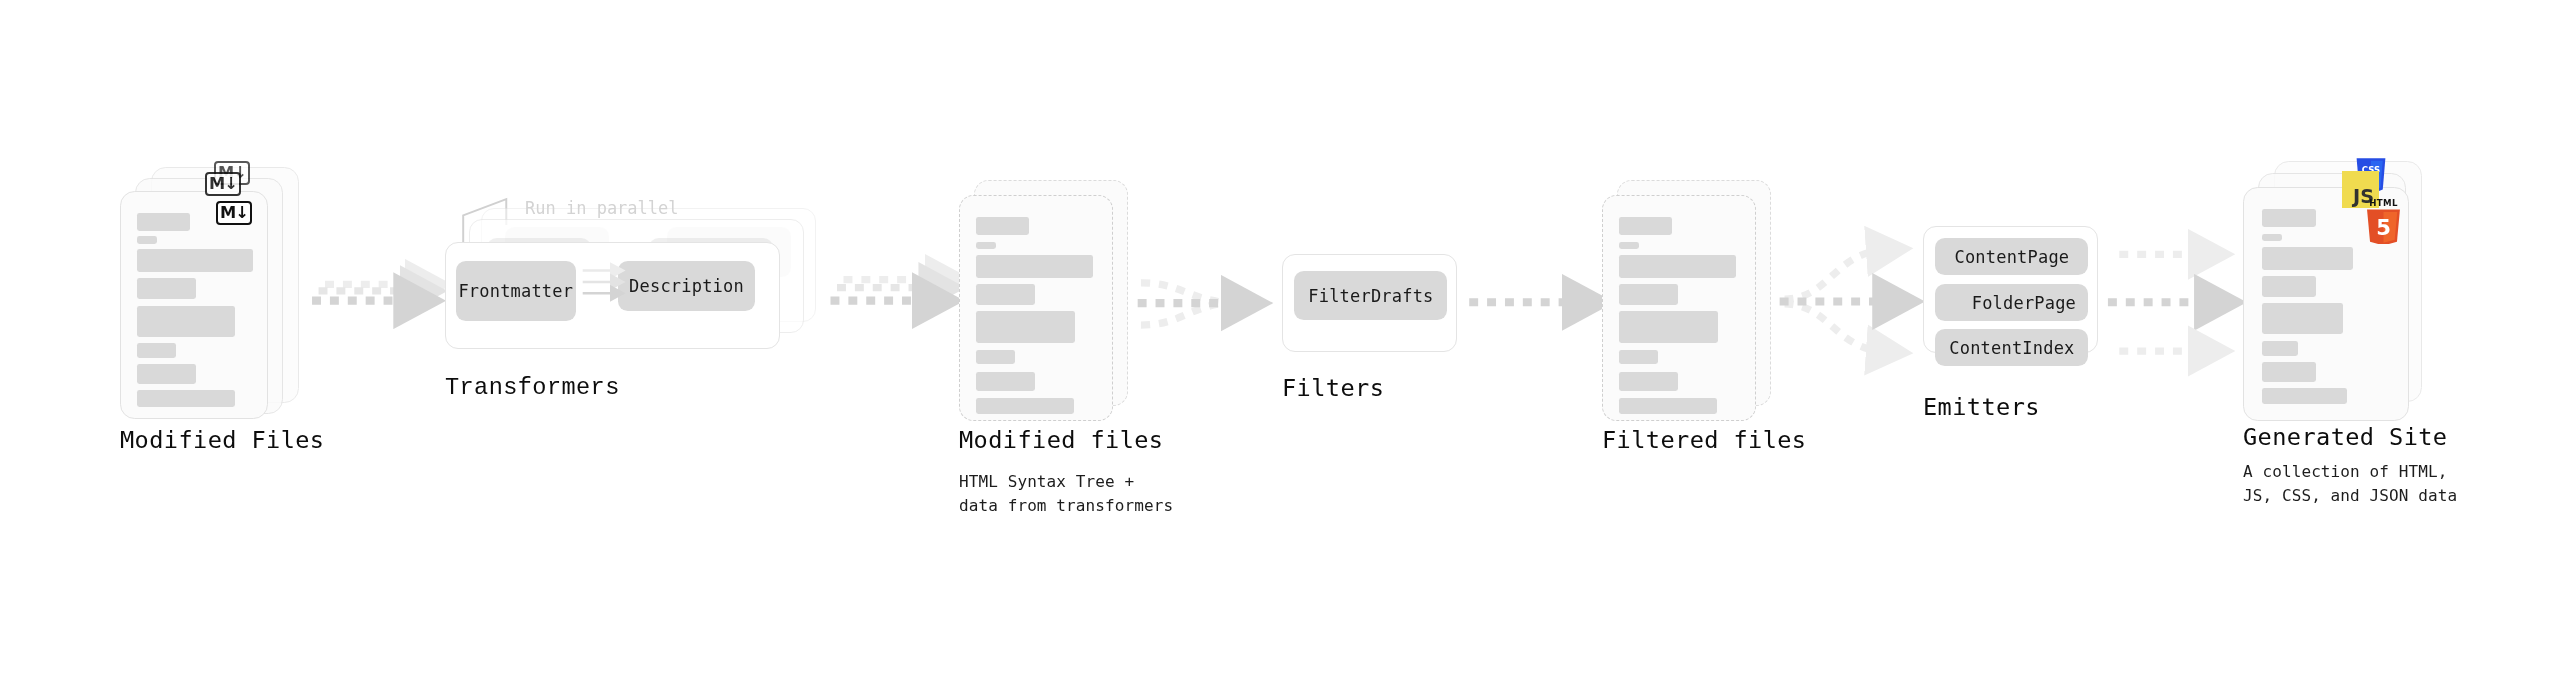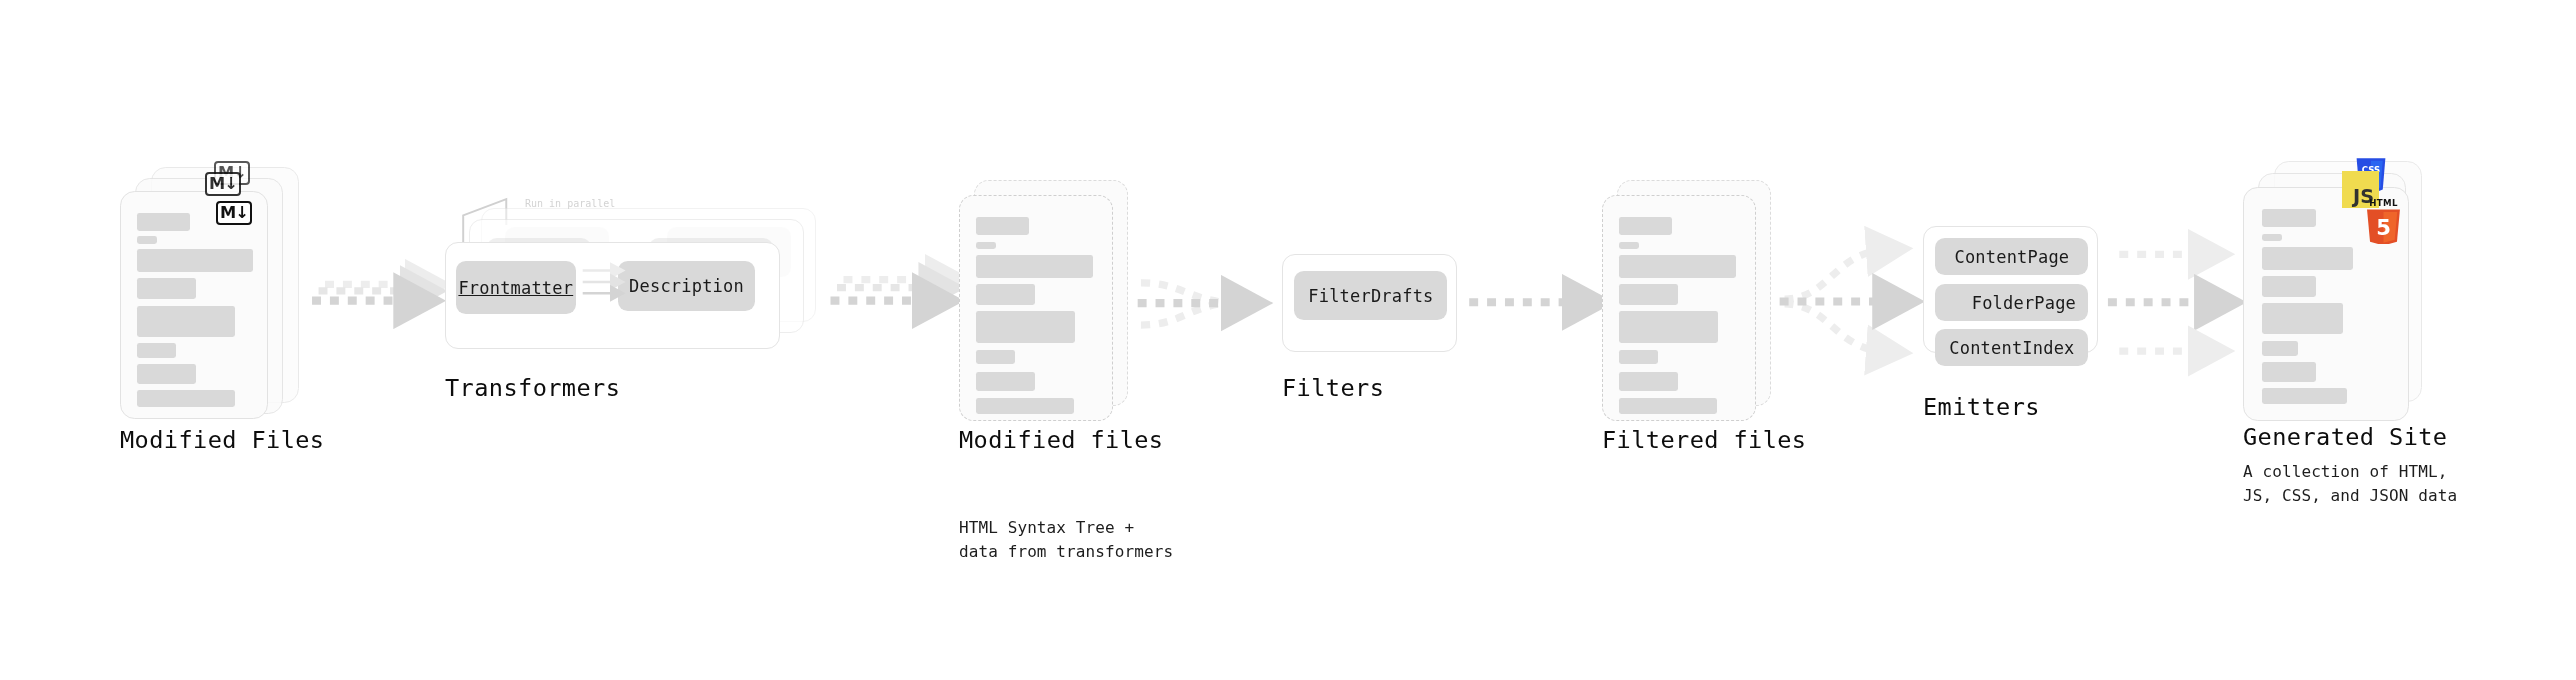--- a/index.html
+++ b/index.html
@@ -69,21 +69,21 @@
     font-size: 23.6px; color: #0d0d0d;
     letter-spacing: 0.4px; white-space: nowrap;
   }
   .node-desc {
     position: absolute;
     font-size: 16px; color: #1d1d1d; line-height: 1.5;
     white-space: pre; letter-spacing: 0.1px;
   }
   .parallel-label {
     position: absolute;
-    font-size: 10px; color: #d3d3d3; white-space: nowrap;
+    font-size: 17px; color: #d3d3d3; white-space: nowrap;
   }
   .svg-layer { position: absolute; left:0; top:0; overflow: visible; }
 </style>
 </head>
 <body>
 
 <div id="stage">
 
   <div class="node" style="left:120px; top:167px;">
     <div class="doc-stack" style="width:179px;height:252px;">
@@ -167,53 +167,53 @@
   <div class="node" style="left:445px; top:208px;">
     <div class="groupbox" style="left:36px;  top:0px;   width:335px; height:114px; opacity:.45;">
       <div class="chip" style="left:23px; top:18px; width:104px; height:50px; opacity:.5;"></div>
       <div class="chip" style="left:185px; top:18px; width:124px; height:50px; opacity:.5;"></div>
     </div>
     <div class="groupbox" style="left:24.4px;  top:11.4px;  width:335px; height:114px; opacity:.65;">
       <div class="chip" style="left:16.3px; top:18px; width:104px; height:50px; opacity:.6;"></div>
       <div class="chip" style="left:179px; top:18px; width:124px; height:50px; opacity:.6;"></div>
     </div>
     <div class="groupbox" style="left:0px; top:34px; width:335px; height:107px;">
-      <div class="chip" style="left:9.8px; top:18px; width:120px; height:53px;text-decoration:underline;">
+      <div class="chip" style="left:9.8px; top:18px; width:120px; height:60px;">
         <span>Frontmatter</span>
       </div>
       <div class="chip" style="left:172px; top:18px; width:137px; height:50px;">
         <span>Description</span>
       </div>
       <svg class="svg-layer" width="335" height="107" viewBox="0 0 412 132">
         <line x1="168" y1="34" x2="208" y2="34" stroke="#eaeaea" stroke-width="3" marker-end="url(#ahL)"></line>
         <line x1="168" y1="48" x2="208" y2="48" stroke="#e4e4e4" stroke-width="3" marker-end="url(#ahM)"></line>
         <line x1="168" y1="62" x2="208" y2="62" stroke="#d4d4d4" stroke-width="3" marker-end="url(#ah)"></line>
       </svg>
     </div>
   </div>
   <div class="parallel-label" style="left:525px; top:198px;">Run in parallel</div>
-  <div class="node-title" style="left:445px; top:374px;">Transformers</div>
+  <div class="node-title" style="left:445px; top:374px;font-family:Liberation Mono, monospace;">Transformers</div>
 
   <div class="node" style="left:959px; top:180px;">
     <div class="doc-stack" style="width:187px;height:244px;">
       <div class="doc-card dashed back2" style="left:14.6px; top:0px;  width:154px; height:226px;"></div>
       <div class="doc-card dashed front" style="left:0px;  top:14.6px; width:154px; height:226px;">
         <div class="skel" style="left:16.3px;  top:21px;  width:53px;  height:18px;"></div>
         <div class="skel" style="left:16.3px;  top:46px;  width:19.5px;  height:7.3px;"></div>
         <div class="skel" style="left:16.3px;  top:59px;  width:117px; height:23px;"></div>
         <div class="skel" style="left:16.3px;  top:88px; width:59px;  height:21px;"></div>
         <div class="skel" style="left:16.3px;  top:115px; width:99px; height:32.5px;"></div>
         <div class="skel" style="left:16.3px;  top:154px; width:39px;  height:14.6px;"></div>
         <div class="skel" style="left:16.3px;  top:176px; width:59px;  height:19.5px;"></div>
         <div class="skel" style="left:16.3px;  top:202px; width:98px; height:16.3px;"></div>
       </div>
     </div>
   </div>
   <div class="node-title" style="left:959px; top:426px;">Modified files</div>
-  <div class="node-desc" style="left:959px; top:470px;margin-top:46px;">HTML Syntax Tree +
+  <div class="node-desc" style="left:959px; top:470px;">HTML Syntax Tree +
 data from transformers</div>
 
   <div class="node" style="left:1282px; top:254px;">
     <div class="groupbox" style="left:0px; top:0px; width:175px; height:98px;">
       <div class="chip" style="left:11.4px; top:16.3px; width:153px; height:49px;">
         <span>FilterDrafts</span>
       </div>
     </div>
   </div>
   <div class="node-title" style="left:1282px; top:374px;">Filters</div>

